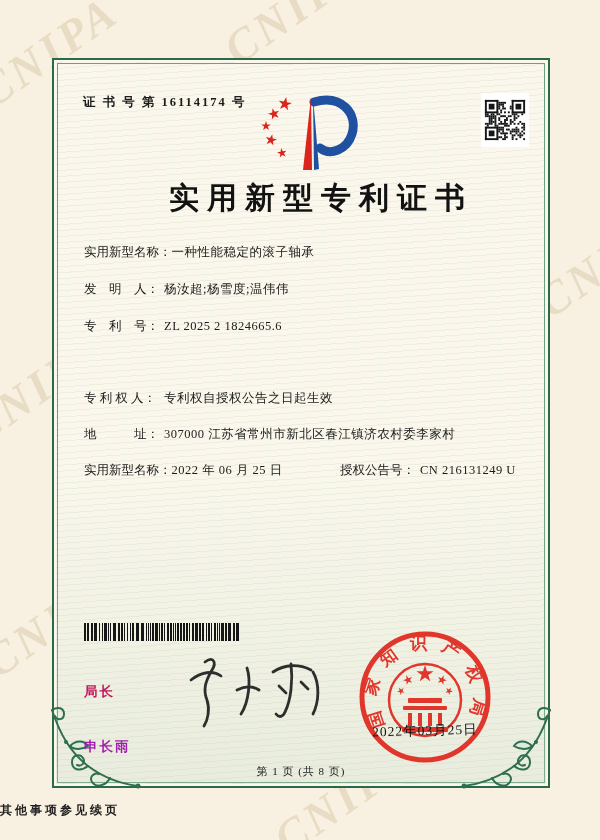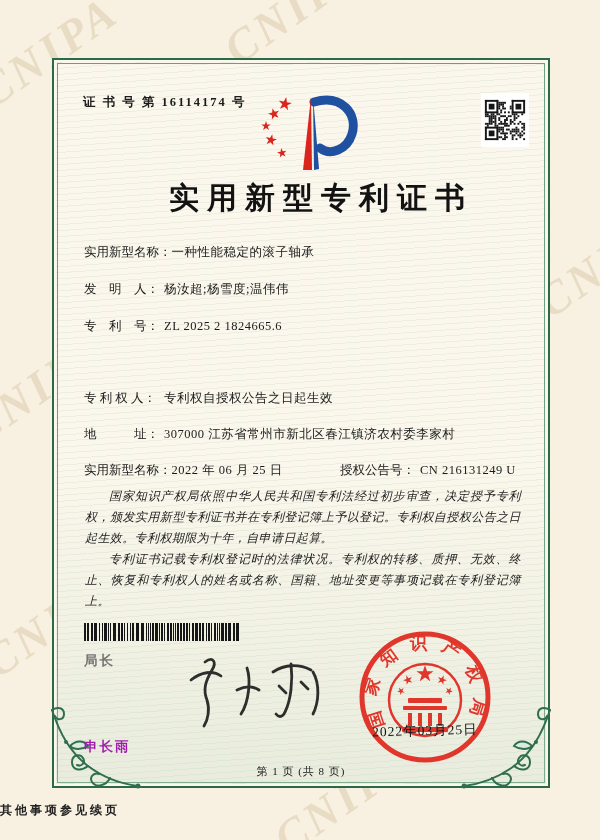--- a/index.html
+++ b/index.html
@@ -44,21 +44,21 @@
   .fvalue{font-weight:400;letter-spacing:0.5px;}
   .col2{position:absolute;left:218px;top:0;margin-left:38px;}
 
   
   .paras{position:absolute;left:85px;top:486px;width:436px;font-size:12px;line-height:21px;
       color:#222;font-style:italic;text-align:justify;}
   .paras p{margin:0;text-indent:2em;letter-spacing:0.4px;}
 
   .barcode{position:absolute;left:84px;top:623px;width:156px;height:18px;}
 
-  .director-label{position:absolute;left:84px;top:652px;font:700 13.5px "Liberation Sans","DejaVu Sans",sans-serif;color:#737373;letter-spacing:2px;}
+  .director-label{position:absolute;left:84px;top:683px;font:700 13.5px "Liberation Sans","DejaVu Sans",sans-serif;color:#be185d;letter-spacing:2px;}
   .director-name{position:absolute;left:84px;top:738px;font:700 13.5px "Liberation Sans","DejaVu Sans",sans-serif;color:#a21caf;letter-spacing:2px;}
   .signature{position:absolute;left:175px;top:650px;width:150px;height:82px;}
 
   .seal{position:absolute;left:350px;top:622px;width:150px;height:150px;}
   .seal-date{position:absolute;left:355px;top:722px;width:140px;text-align:center;
       font-size:13.5px;color:#111;letter-spacing:1px;transform:rotate(-1.5deg);}
 
   .page-no{position:absolute;left:52px;top:764px;width:498px;text-align:center;
       font-size:11px;color:#222;letter-spacing:1px;}
   .continuation{position:absolute;left:0;top:802px;width:600px;text-align:left;
@@ -297,24 +297,20 @@
   <div class="row" style="top:426px">
     <span class="flabel">地　　　址：</span><span class="fvalue">307000 江苏省常州市新北区春江镇济农村委李家村</span>
   </div>
   <div class="row" style="top:462px">
     <span class="flabel">实用新型名称：</span><span class="fvalue">2022 年 06 月 25 日</span>
     <span class="col2">
       <span class="flabel">授权公告号：</span><span class="fvalue">CN 216131249 U</span>
     </span>
   </div>
 
-  <div class="paras">
-    <p>国家知识产权局依照中华人民共和国专利法经过初步审查，决定授予专利权，颁发实用新型专利证书并在专利登记簿上予以登记。专利权自授权公告之日起生效。专利权期限为十年，自申请日起算。</p>
-    <p>专利证书记载专利权登记时的法律状况。专利权的转移、质押、无效、终止、恢复和专利权人的姓名或名称、国籍、地址变更等事项记载在专利登记簿上。</p>
-  </div>
 
   <svg class="barcode" id="barcode-svg" viewBox="0 0 156 18" preserveAspectRatio="none">
       <rect x="0" y="0" width="2" height="18" fill="#161616"></rect>
       <rect x="3" y="0" width="2" height="18" fill="#161616"></rect>
       <rect x="7" y="0" width="2" height="18" fill="#161616"></rect>
       <rect x="10" y="0" width="3" height="18" fill="#161616"></rect>
       <rect x="15" y="0" width="1" height="18" fill="#161616"></rect>
       <rect x="18" y="0" width="1" height="18" fill="#161616"></rect>
       <rect x="20" y="0" width="3" height="18" fill="#161616"></rect>
       <rect x="24" y="0" width="1" height="18" fill="#161616"></rect>

